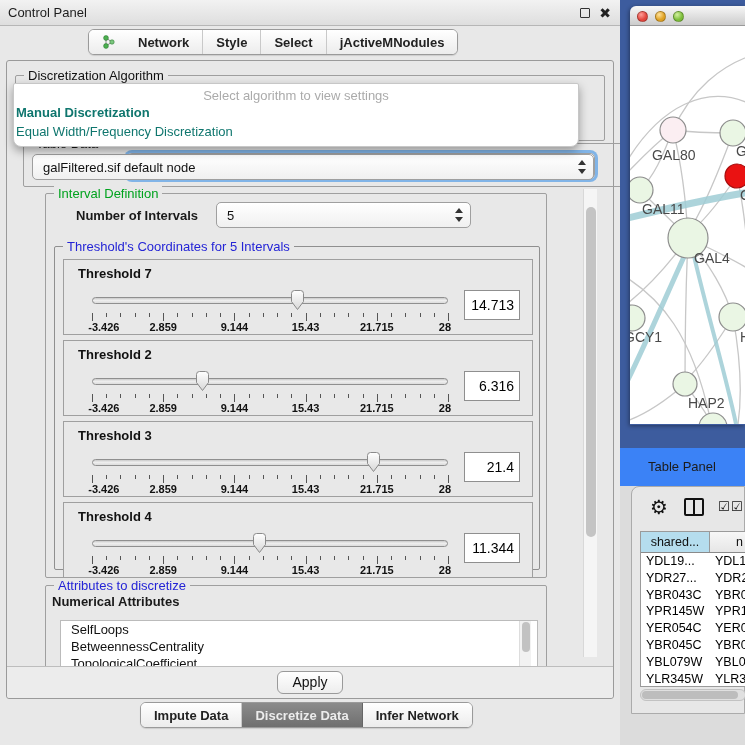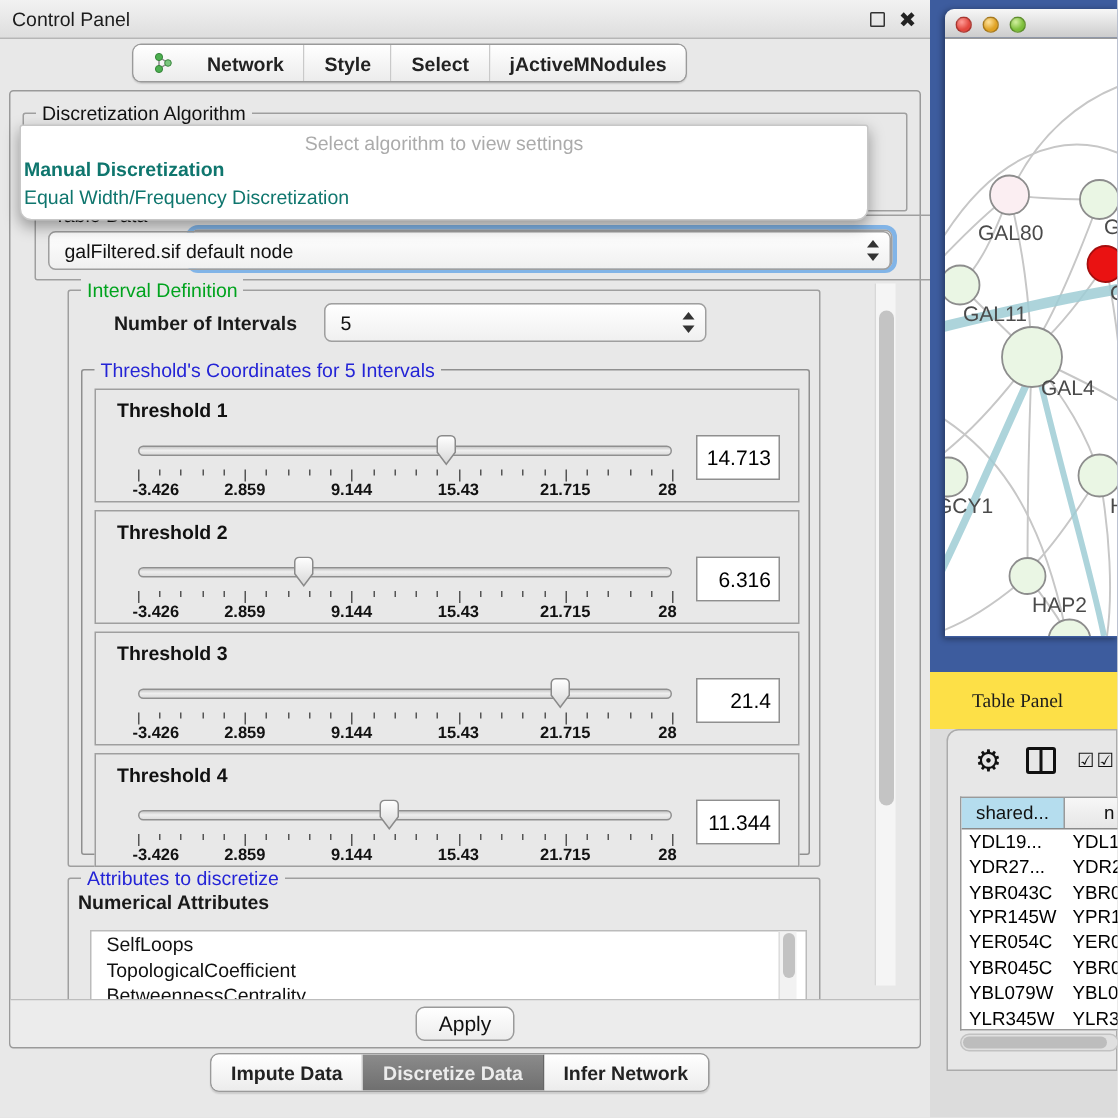--- a/index.html
+++ b/index.html
@@ -86,21 +86,21 @@
   #net-titlebar { position:relative; height:20px; background:linear-gradient(#f7f7f7,#cccccc); border-bottom:1px solid #9a9a9a; }
   .traffic { position:absolute; top:4.5px; width:11px; height:11px; border-radius:50%; border:1px solid rgba(0,0,0,.25); }
   #light-red   { left:7px;  background:radial-gradient(circle at 35% 30%, #ff9d97, #e2463d 60%); }
   #light-yellow{ left:25px; background:radial-gradient(circle at 35% 30%, #ffe29a, #dfa123 60%); }
   #light-green { left:43px; background:radial-gradient(circle at 35% 30%, #d3f0a0, #7cbe3a 60%); }
   #net-canvas { position:relative; width:115px; height:398px; background:#fff; }
   #net-svg { display:block; width:115px; height:398px; }
   #net-svg text { font-family:"Liberation Sans","DejaVu Sans",sans-serif; font-size:14px; fill:#4a4a4a; }
 
   
-  #table-panel-header { position:absolute; left:0; top:448px; width:125px; height:38px; background:#fde047;font-family:Liberation Serif, serif; }
+  #table-panel-header { position:absolute; left:0; top:448px; width:125px; height:38px; background:#3b82f6; }
   #table-panel-title { position:absolute; left:28px; top:11px; font-size:13px; color:#1c1c1c; }
   #table-container { position:absolute; left:11px; top:486px; width:114px; height:228px; background:#e7e7e7; border:1px solid #ababab; border-radius:8px 0 0 0; }
   #table-toolbar { position:relative; height:44px; }
   #gear-icon { position:absolute; left:18px; top:8px; font-size:20px; color:#111; }
   #columns-icon { position:absolute; left:52px; top:11px; width:20px; height:18px; border:2px solid #111; border-radius:2px; }
   #columns-icon::after { content:""; position:absolute; left:7px; top:0; width:2px; height:14px; background:#111; }
   .check-icon { position:absolute; top:12px; font-size:13px; color:#111; }
   #check-icon-1 { left:86px; }
   #check-icon-2 { left:99px; }
   #data-table { position:absolute; left:8px; top:44px; width:106px; height:156px; background:#fff; border:1px solid #9a9a9a; border-right:none; overflow:hidden; }
@@ -194,21 +194,21 @@
           <span class="stepper">
               <span class="up"></span>
               <span class="dn"></span>
             </span>
         </div>
 
         <div class="group" style="left:8px; top:52px; width:486px; height:324px; border-color:#8f8f8f;">
           <span class="group-title gt-blue">Threshold's Coordinates for 5 Intervals</span>
           <div id="thresholds" style="position:absolute; left:8px; top:12px; width:470px;">
               <div class="threshold-box">
-                <div class="threshold-label">Threshold 1</div>
+                <div class="threshold-label">Threshold 7</div>
                 <div class="slider-row">
                   <div class="slider">
                     <div class="track"></div>
                     <svg class="thumb" viewBox="0 0 17 21" style="left: 57.7197%;">
                       <path d="M2.5,3.5 a3,3 0 0 1 3,-3 h6 a3,3 0 0 1 3,3 v8 l-6,8 l-6,-8 z" fill="url(#g58)" stroke="#8a8a8a" stroke-width="1"></path>
                       <defs>
                         <linearGradient id="g58" x1="0" y1="0" x2="0" y2="1">
                           <stop offset="0" stop-color="#ffffff"></stop>
                           <stop offset="1" stop-color="#d7d7d7"></stop>
                         </linearGradient>
@@ -418,22 +418,22 @@
               </div>
             </div>
         </div>
       </div>
 
       <div class="group" style="left:38px; top:524px; width:502px; height:84px;">
         <span class="group-title gt-blue">Attributes to discretize</span>
         <div style="position:absolute; left:6px; top:8px; font-weight:bold;">Numerical Attributes</div>
         <div id="attr-list">
             <div class="attr-item">SelfLoops</div>
+            <div class="attr-item">BetweennessCentrality</div>
             <div class="attr-item">TopologicalCoefficient</div>
-            <div class="attr-item">BetweennessCentrality</div>
           </div>
         <div id="attr-scrollbar">
             <div class="thumb"></div>
           </div>
       </div>
 
       <div id="settings-scrollbar">
           <div class="thumb"></div>
         </div>
 

